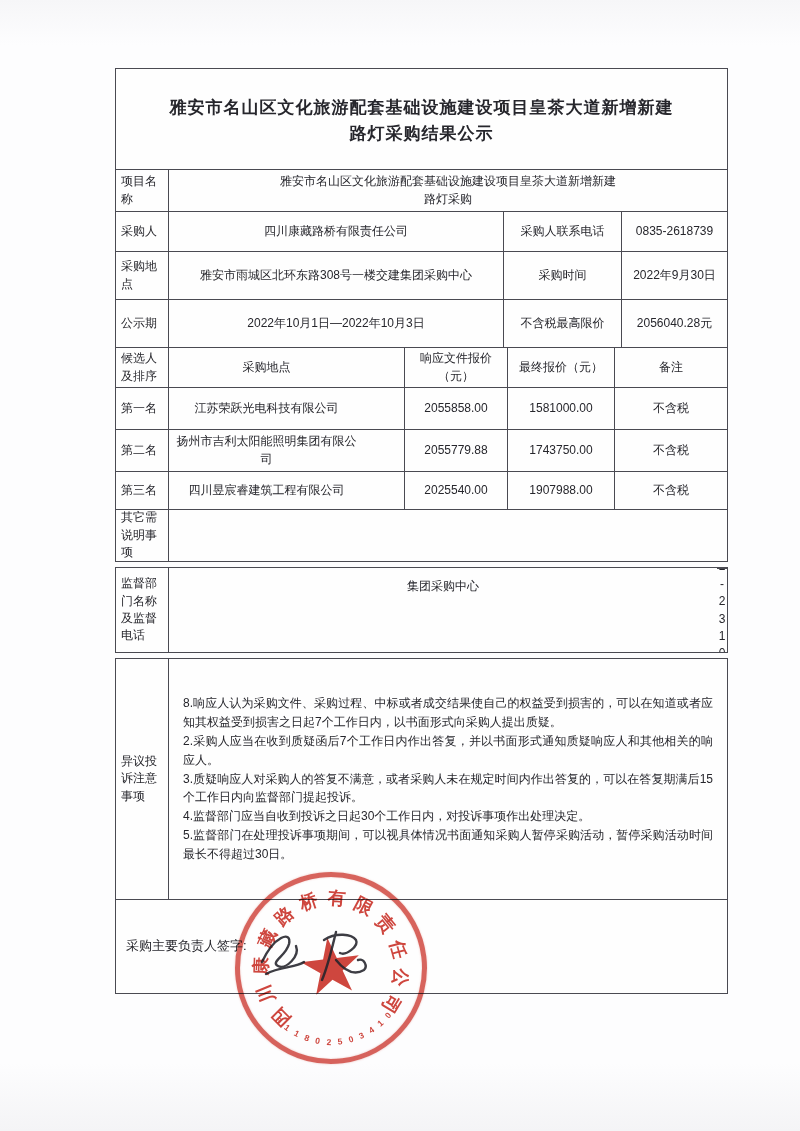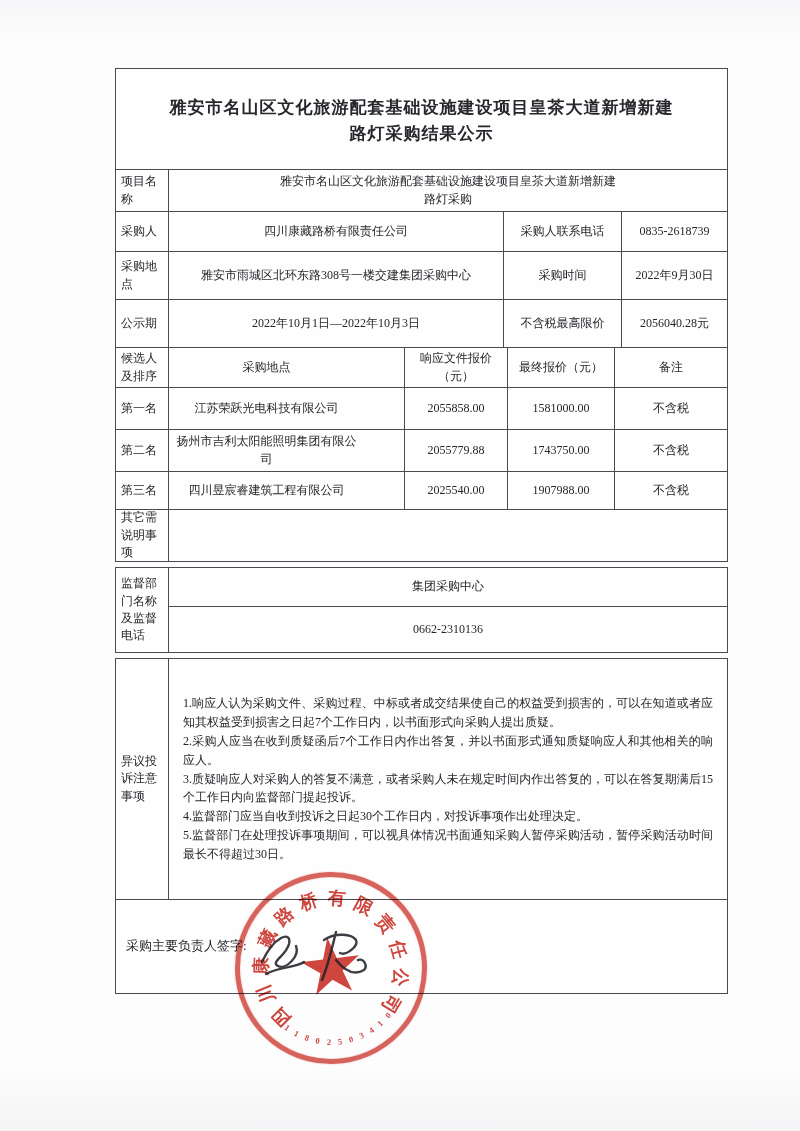--- a/index.html
+++ b/index.html
@@ -5,21 +5,20 @@
   * { margin:0; padding:0; box-sizing:border-box; }
   html,body { width:800px; }
   body {
     font-family:"Liberation Sans","DejaVu Sans",sans-serif;
     color:#26262c;
     background:#fff;
   }
   .page {
     position:relative; width:800px; height:1131px; overflow:hidden;
     background:linear-gradient(180deg,#f6f6f8 0%,#fdfdfe 4%,#fdfdfe 94%,#f4f4f6 100%);
-    font-family:Liberation Serif, serif;
   }
   .sheet { position:absolute; left:115px; top:68px; width:613px; }
   .tbl { border:1.6px solid #4a4a52; background:rgba(255,255,255,.35); }
   .tbl + .tbl { margin-top:5px; }
   .row { display:flex; border-top:1px solid #4a4a52; }
   .row:first-child { border-top:none; }
   .cell {
     border-left:1px solid #4a4a52;
     display:flex; flex-direction:column; align-items:center; justify-content:center;
     text-align:center; padding:2px 5px; font-size:12px; line-height:1.45;
@@ -31,21 +30,21 @@
     text-align:left; padding:3px 2px 3px 5px;
   }
   .grow { flex:1; }
   .full { flex:1; border-left:none; }
   .w335 { width:335px; flex:none; }
   .w118 { width:118px; flex:none; }
   .w196 { width:196px; flex:none; }
   .w103 { width:103px; flex:none;margin-left:40px; }
   .w107 { width:107px; flex:none; }
   .title-cell { font-size:17px; font-weight:bold; letter-spacing:1px; line-height:1.55; padding-top:26px; justify-content:flex-start; }
-  .stack { flex:1; display:flex; flex-direction:column; border-left:1px solid #4a4a52; }
+  .stack { flex:1; display:flex; border-left:1px solid #4a4a52; }
   .stack .cell { border-left:none; width:100%; }
   .stack .cell + .cell { border-top:1px solid #4a4a52; }
   .disputes-cell { align-items:flex-start; justify-content:center; text-align:justify; padding:8px 14px; line-height:1.58; }
   .disputes-cell div { width:100%; }
   .sig-cell { flex-direction:row; justify-content:flex-start; align-items:center; padding-left:10px; font-size:13px; }
   
   .seal {
     position:absolute; left:235px; top:872px; width:192px; height:192px;
     transform:rotate(-7deg); mix-blend-mode:multiply; opacity:.93; z-index:3; pointer-events:none;
   }
@@ -154,21 +153,21 @@
           <div class="cell" style="height:38px">集团采购中心</div>
           <div class="cell" style="flex:1">0662-2310136</div>
         </div>
       </div>
     </section>
 
     <section class="tbl">
       <div class="row" style="height:240px">
         <div class="cell label">异议投诉注意事项</div>
         <div class="cell grow disputes-cell">
-          <div>1.响应人认为采购文件、采购过程、中标或者成交结果使自己的权益受到损害的，可以在知道或者应知其权益受到损害之日起7个工作日内，以书面形式向采购人提出质疑。</div>
+          <div>8.响应人认为采购文件、采购过程、中标或者成交结果使自己的权益受到损害的，可以在知道或者应知其权益受到损害之日起7个工作日内，以书面形式向采购人提出质疑。</div>
           <div>2.采购人应当在收到质疑函后7个工作日内作出答复，并以书面形式通知质疑响应人和其他相关的响应人。</div>
           <div>3.质疑响应人对采购人的答复不满意，或者采购人未在规定时间内作出答复的，可以在答复期满后15个工作日内向监督部门提起投诉。</div>
           <div>4.监督部门应当自收到投诉之日起30个工作日内，对投诉事项作出处理决定。</div>
           <div>5.监督部门在处理投诉事项期间，可以视具体情况书面通知采购人暂停采购活动，暂停采购活动时间最长不得超过30日。</div>
         </div>
       </div>
       <div class="row" style="height:94px">
         <div class="cell full sig-cell">
           <span>采购主要负责人签字:</span>
         </div>

